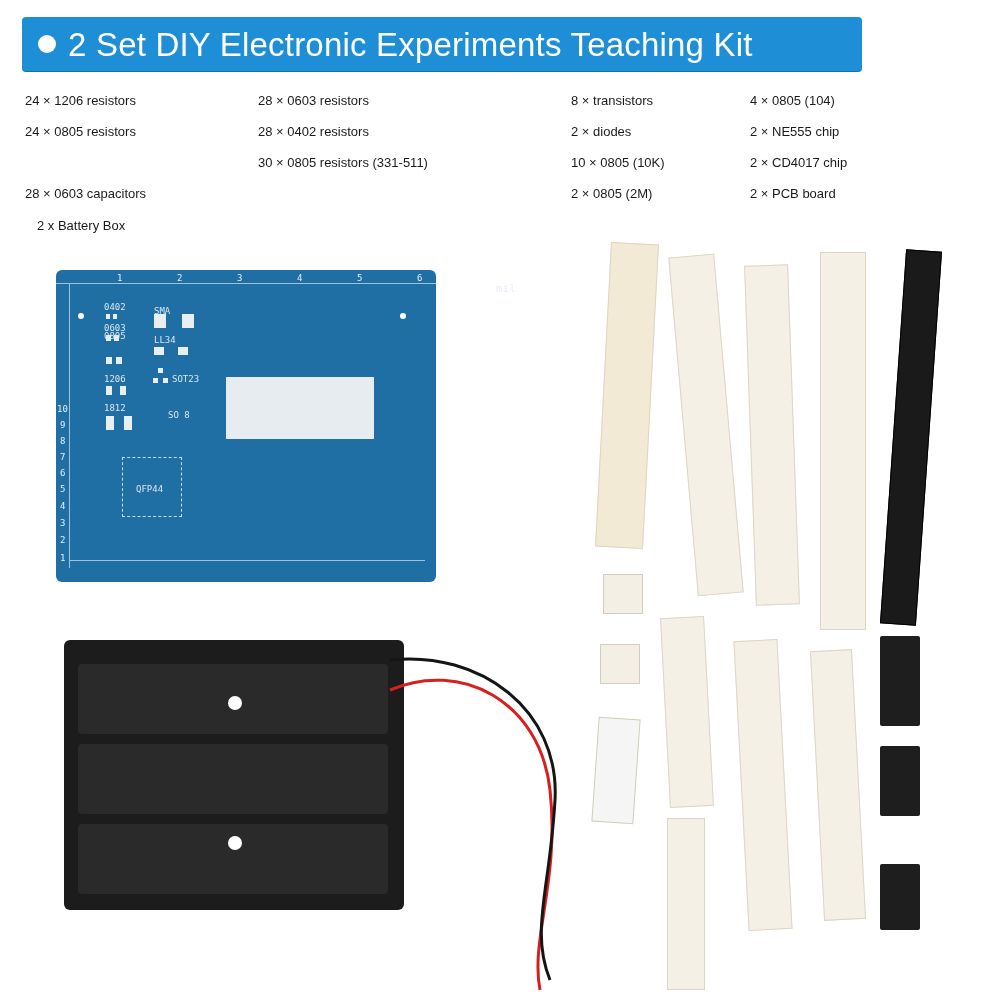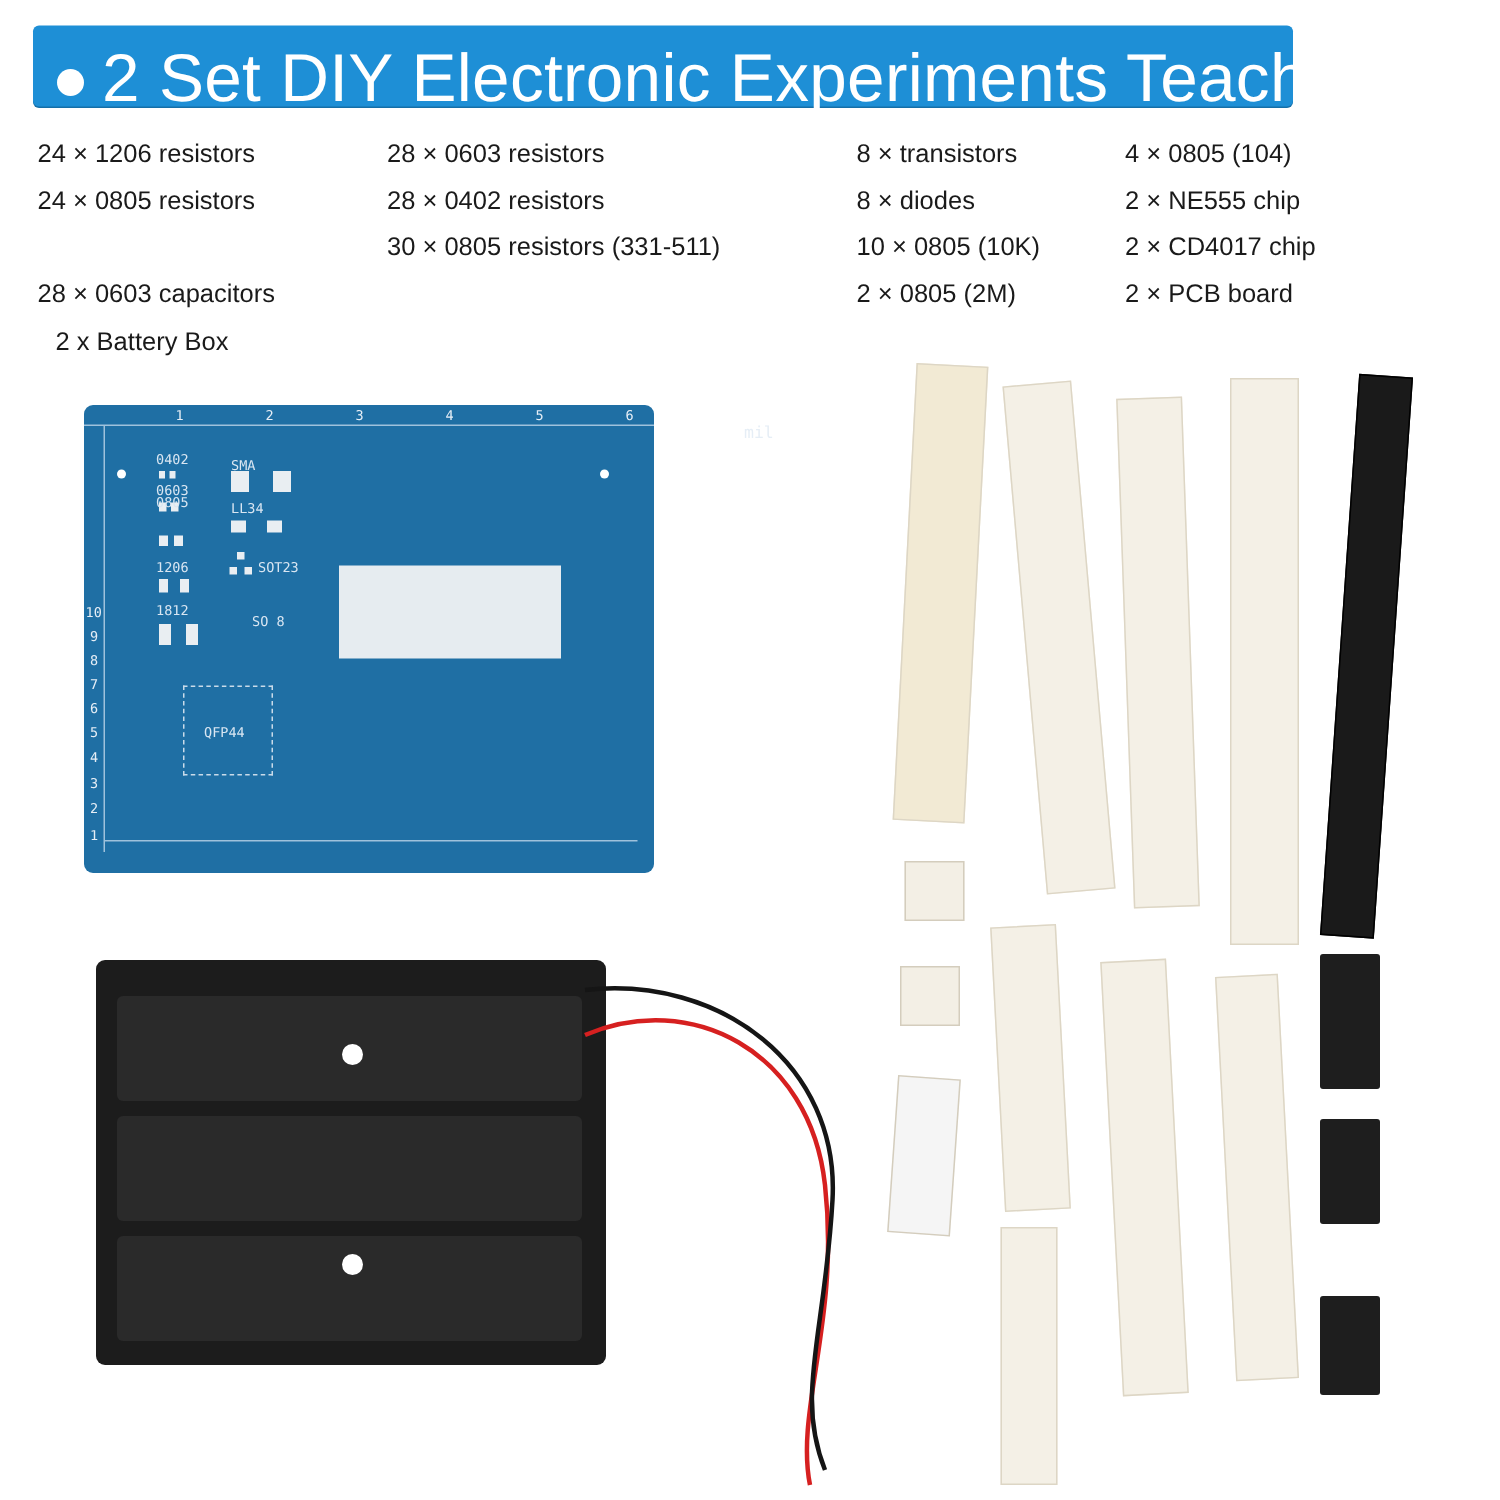--- a/index.html
+++ b/index.html
@@ -6,27 +6,27 @@
   html, body { width: 1000px; height: 1000px; background: #ffffff; overflow: hidden; }
   body { position: relative; font-family: "Liberation Sans", sans-serif; color: #1a1a1a; }
 
   .banner {
     position: absolute; left: 22px; top: 17px; width: 840px; height: 54px;
     background: #1e8fd6; border-radius: 4px 4px 4px 4px;
     box-shadow: 0 1px 0 #156fa8;
   }
   .banner-title {
     position: absolute; left: 16px; top: 9px; color: #fff;
-    font-family: "Liberation Sans", sans-serif; font-size: 45px; letter-spacing: 0.2px;
+    font-family: "Liberation Sans", sans-serif; font-size: 33px; letter-spacing: 0.2px;
     white-space: nowrap;
   }
   .banner-bullet { display: inline-block; width: 18px; height: 18px; border-radius: 50%; background: #fff; margin-right: 12px; vertical-align: 3px; }
 
   .spec-list { position: absolute; left: 0; top: 88px; width: 1000px; height: 160px; }
-  .spec { position: absolute; font-size: 17px; color: #1a1a1a; white-space: nowrap; }
+  .spec { position: absolute; font-size: 13px; color: #1a1a1a; white-space: nowrap; }
 
   .pcb {
     position: absolute; left: 56px; top: 270px; width: 380px; height: 312px;
     background: #1f6fa4; border-radius: 6px;
   }
   .pcb-inner { position: absolute; inset: 0; }
   .pcb-text { position: absolute; color: #d9e6f2; font-family: "DejaVu Sans Mono", monospace; font-size: 9px; white-space: nowrap; }
   .ruler-num { position: absolute; color: #e6eef6; font-family: "DejaVu Sans Mono", monospace; font-size: 9px; }
   .pad { position: absolute; background: #e9eef2; }
   .trace-label { position: absolute; font-family: "DejaVu Sans Mono", monospace; font-size: 11px; color: #e6eef6; white-space: nowrap; }
@@ -55,21 +55,21 @@
   <span class="spec" style="left:25px;top:5px">24 × 1206 resistors</span>
   <span class="spec" style="left:25px;top:36px">24 × 0805 resistors</span>
   <span class="spec" style="left:25px;top:98px">28 × 0603 capacitors</span>
   <span class="spec" style="left:37px;top:130px">2 x Battery Box</span>
 
   <span class="spec" style="left:258px;top:5px">28 × 0603  resistors</span>
   <span class="spec" style="left:258px;top:36px">28 × 0402 resistors</span>
   <span class="spec" style="left:258px;top:67px">30 × 0805 resistors (331-511)</span>
 
   <span class="spec" style="left:571px;top:5px">8 × transistors</span>
-  <span class="spec" style="left:571px;top:36px">8 × diodes</span>
+  <span class="spec" style="left:571px;top:36px">2 × diodes</span>
   <span class="spec" style="left:571px;top:67px">10 × 0805 (10K)</span>
   <span class="spec" style="left:571px;top:98px">2 × 0805 (2M)</span>
 
   <span class="spec" style="left:750px;top:5px">4 × 0805 (104)</span>
   <span class="spec" style="left:750px;top:36px">2 × NE555 chip</span>
   <span class="spec" style="left:750px;top:67px">2 × CD4017 chip</span>
   <span class="spec" style="left:750px;top:98px">2 × PCB board</span>
 </div>
 
 <div class="pcb">

